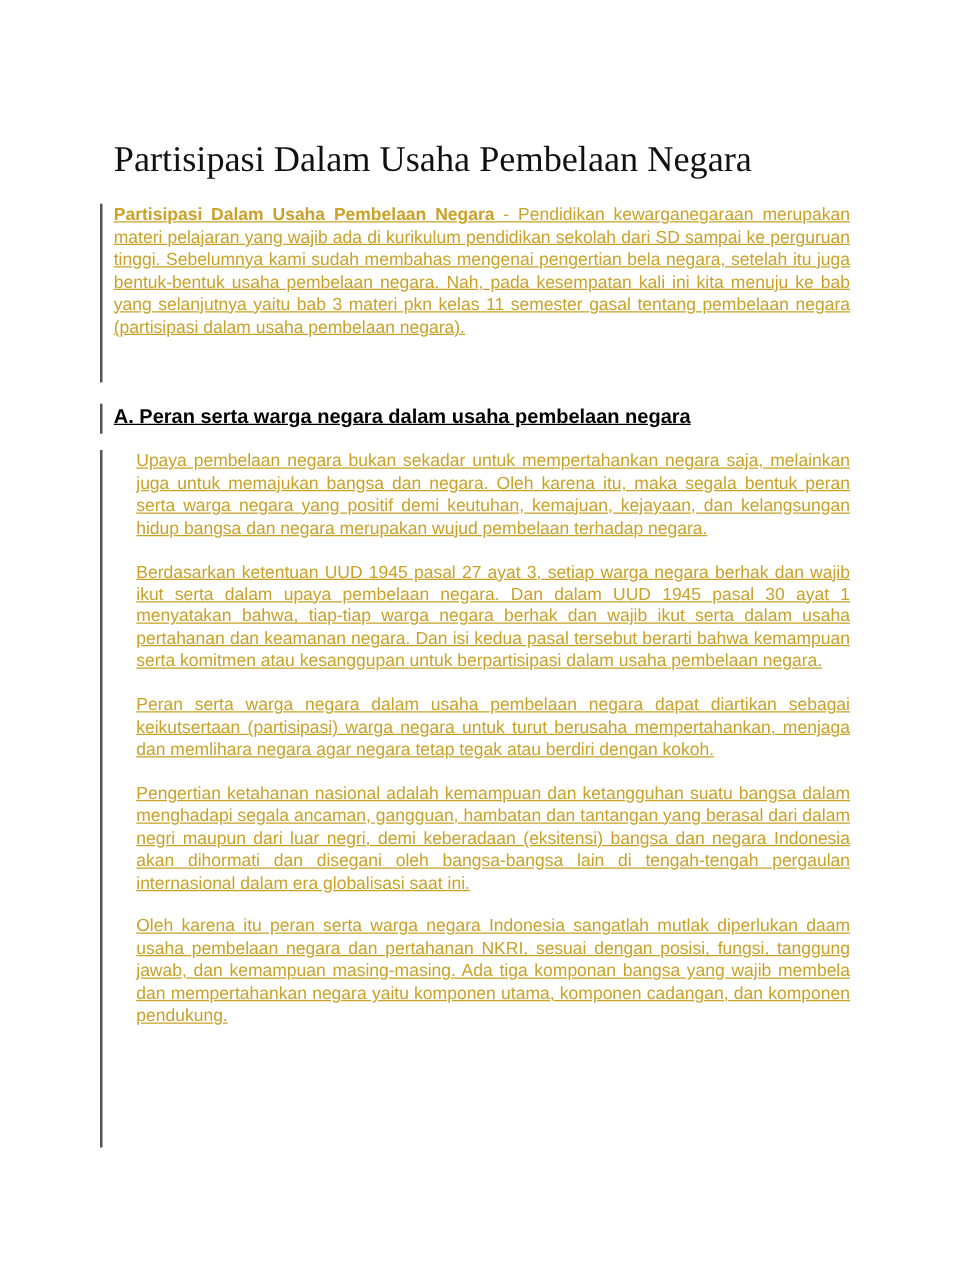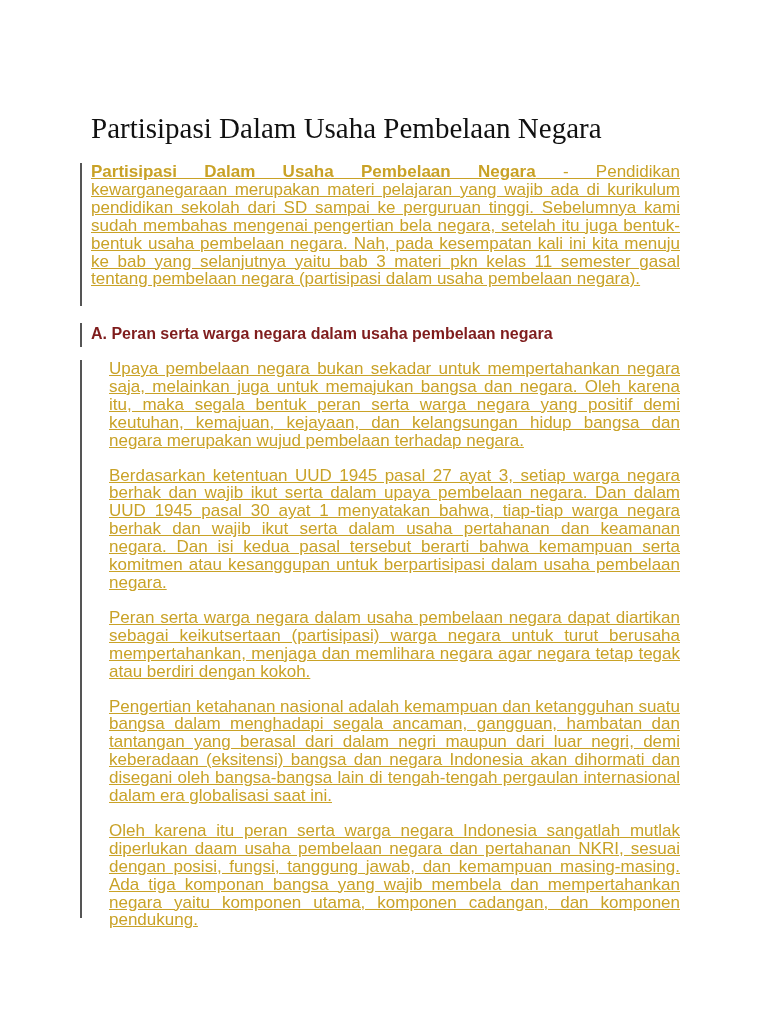--- a/index.html
+++ b/index.html
@@ -27,21 +27,21 @@
     .block {
       position: absolute;
       left: 80px;
       width: 600px;
       border-left: 2px solid #555555;
       padding-left: 9px;
       box-sizing: border-box;
     }
     .text {
       font-family: "Liberation Sans", "DejaVu Sans", sans-serif;
-      font-size: 17px;
+      font-size: 14px;
       line-height: 17.9px;
       color: #c9a227;
       text-align: justify;
       text-decoration: underline;
       text-decoration-color: #c9a227;
       margin: 0;
     }
     .text b {
       font-weight: bold;
     }
@@ -50,21 +50,22 @@
       height: 143px;
     }
     .heading-block {
       top: 323px;
       height: 24px;
     }
     .section-heading {
       font-family: "Liberation Sans", "DejaVu Sans", sans-serif;
       font-size: 16px;
       font-weight: bold;
-      color: #7f1d1d;
+      color: #000000;
+      text-decoration: underline;
       margin: 0;
       line-height: 22px;
       white-space: nowrap;
     }
     .body-block {
       top: 360px;
       height: 558px;
       padding-left: 27px;
     }
     .para {

